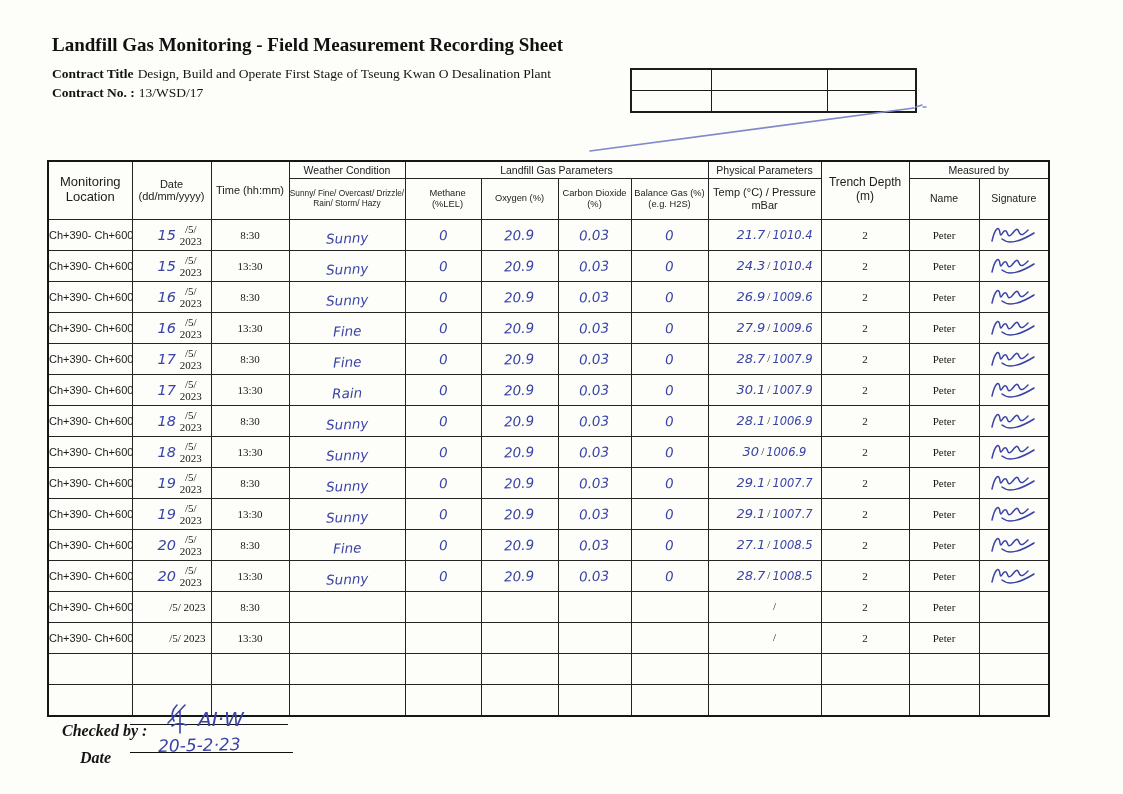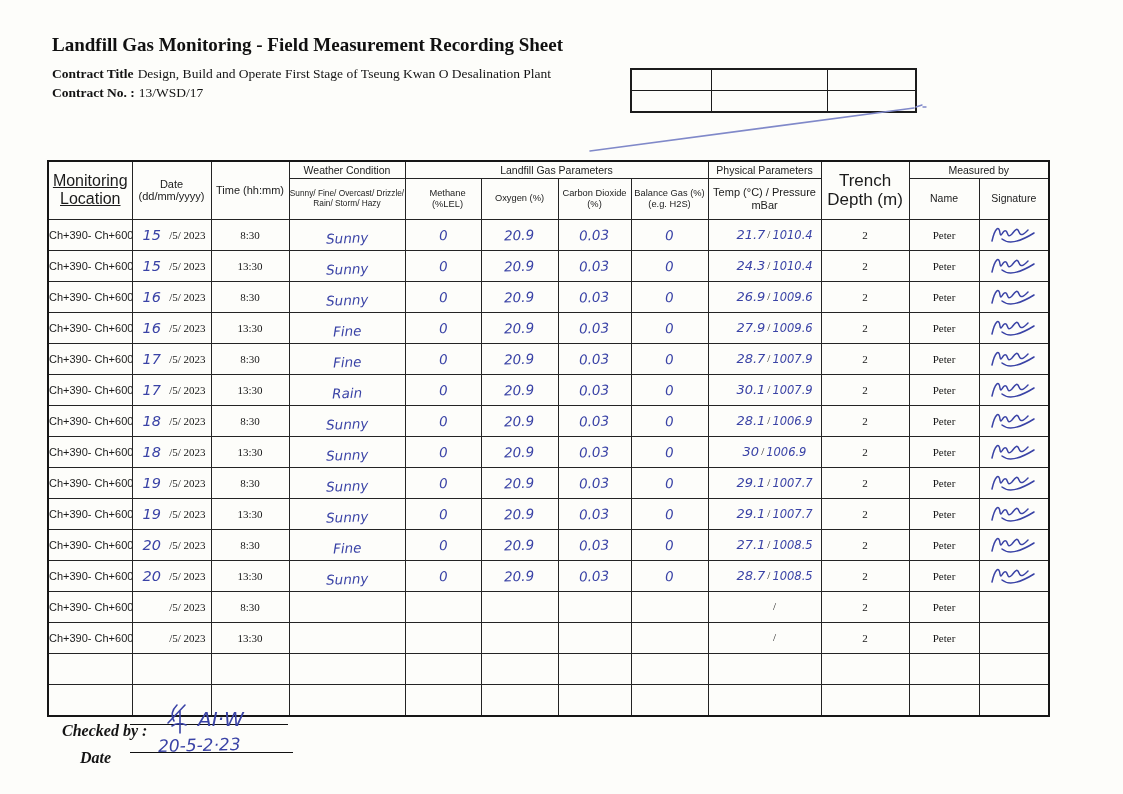--- a/index.html
+++ b/index.html
@@ -25,21 +25,21 @@
   .main-table td{height:30px;text-align:center;vertical-align:middle;font-size:11px;}
   .cell-loc{text-align:left;font-size:8.8px;padding-left:3px;white-space:nowrap;}
   .printed{font-family:"Liberation Serif",serif;font-size:11px;color:#161616;}
   .hand{font-family:"DejaVu Sans",sans-serif;font-style:italic;color:#3a43a6;}
   .hand.num{font-size:13.5px;display:inline-block;transform:rotate(-2deg);}
   .hand.weather{font-size:13.5px;display:inline-block;transform:rotate(-2deg) translateY(3px);}
   .hand.day{font-size:14.5px;}
   .hand.temp{font-size:13px;}
   .hand.press{font-size:11.5px;}
   .datewrap{display:flex;align-items:center;width:100%;}
-  .datewrap .day{margin-left:10px;}
+  .datewrap .day{margin-left:25px;}
   .datewrap .dp{margin-left:auto;margin-right:5px;}
   .tempwrap{display:flex;align-items:center;justify-content:center;gap:2px;margin-left:20px;}
   .slash{font-family:"Liberation Serif",serif;font-size:11px;transform:translateY(-1px);}
   .sig-svg{display:block;margin:0 auto;}
   .footer-label{font-family:"Liberation Serif",serif;font-style:italic;font-weight:bold;font-size:16px;color:#141414;}
   .uline{position:absolute;border-bottom:1.6px solid #111;}
   .hand-big{font-family:"DejaVu Sans",sans-serif;font-style:italic;color:#3a43a6;}
 </style>
 </head>
 <body>
@@ -87,27 +87,27 @@
       <col style="width:77px">
       <col style="width:73px">
       <col style="width:77px">
     <col style="width:113px">
       <col style="width:88px">
       <col style="width:70px">
       <col style="width:70px">
   </colgroup>
   <thead>
     <tr style="height:17px;">
-      <th rowspan="2" style="font-size:16px;text-decoration:underline;">Monitoring Location</th>
+      <th rowspan="2" style="font-size:13px;">Monitoring Location</th>
       <th rowspan="2" style="font-size:11px;">Date (dd/mm/yyyy)</th>
       <th rowspan="2" style="font-size:11px;">Time (hh:mm)</th>
       <th>Weather Condition</th>
       <th colspan="4">Landfill Gas Parameters</th>
       <th>Physical Parameters</th>
-      <th rowspan="2" style="font-size:17px;">Trench Depth (m)</th>
+      <th rowspan="2" style="font-size:12px;">Trench Depth (m)</th>
       <th colspan="2">Measured by</th>
     </tr>
     <tr style="height:41px;">
       <th class="sub">Sunny/ Fine/ Overcast/ Drizzle/ Rain/ Storm/ Hazy</th>
       <th class="sub" style="font-size:9.3px;padding-left:9px;">Methane (%LEL)</th>
       <th class="sub" style="font-size:9.3px;">Oxygen (%)</th>
       <th class="sub" style="font-size:9.3px;">Carbon Dioxide (%)</th>
       <th class="sub" style="font-size:9.3px;">Balance Gas (%) (e.g. H2S)</th>
       <th class="sub" style="font-size:11px;">Temp (°C) / Pressure mBar</th>
       <th>Name</th>

